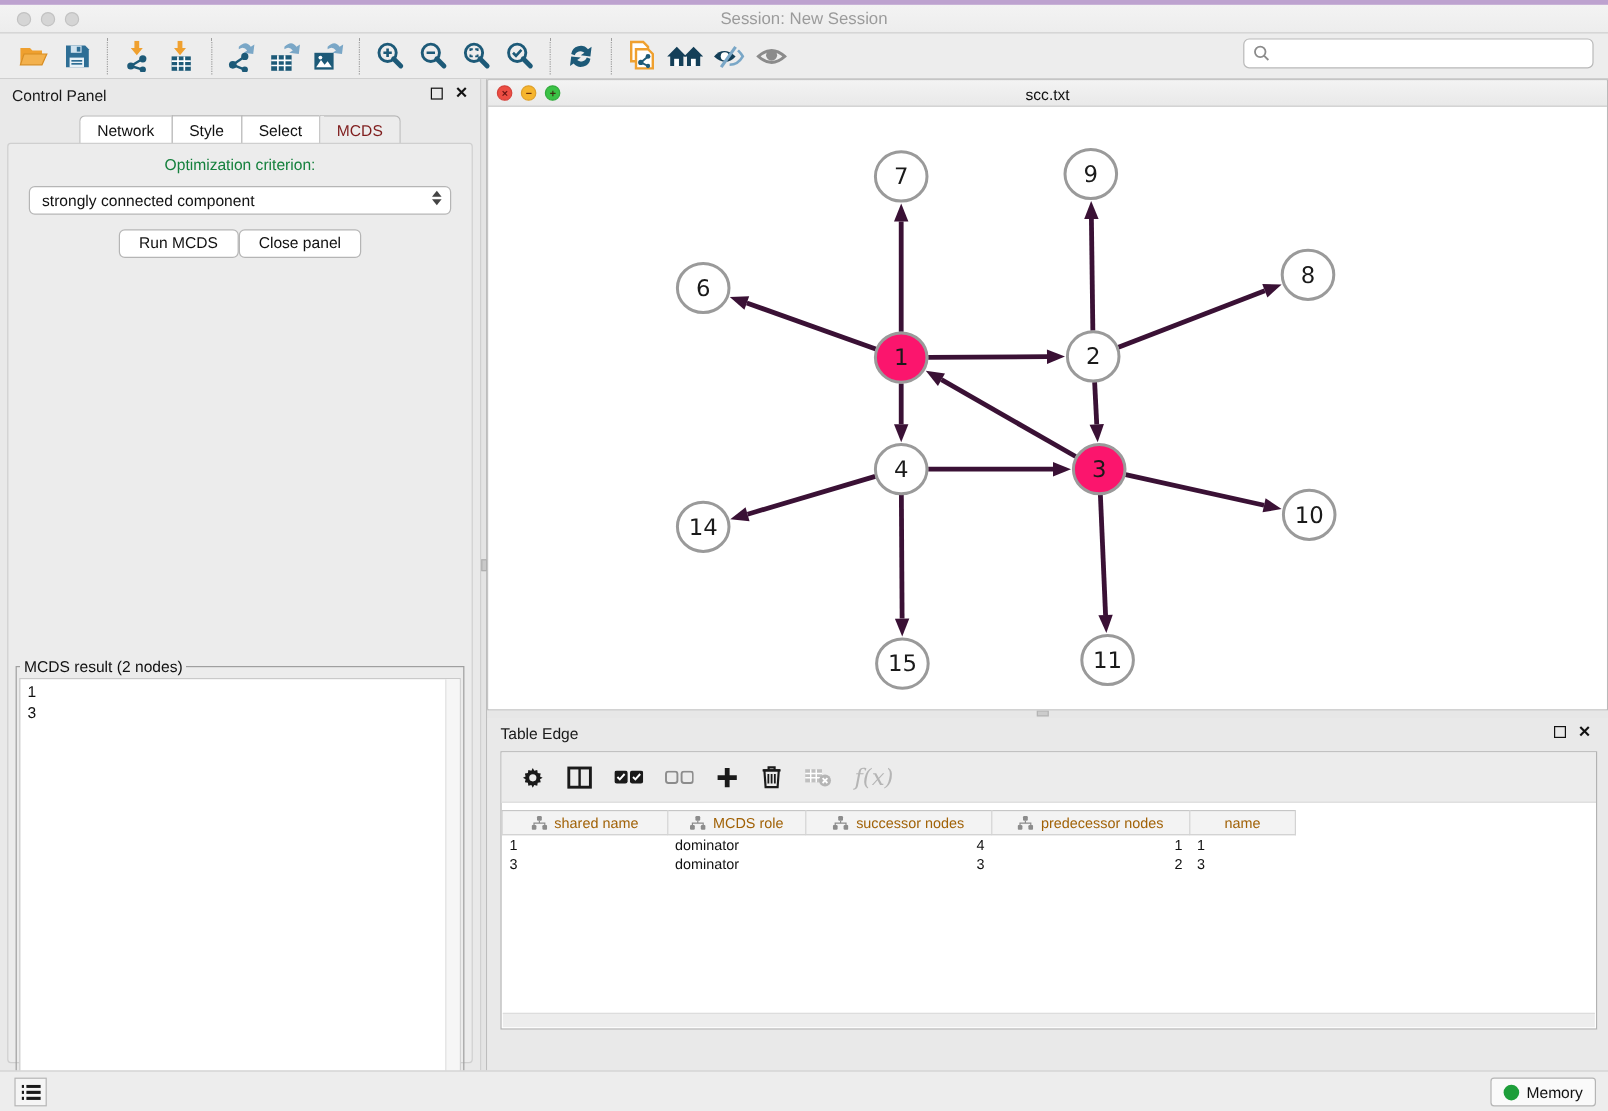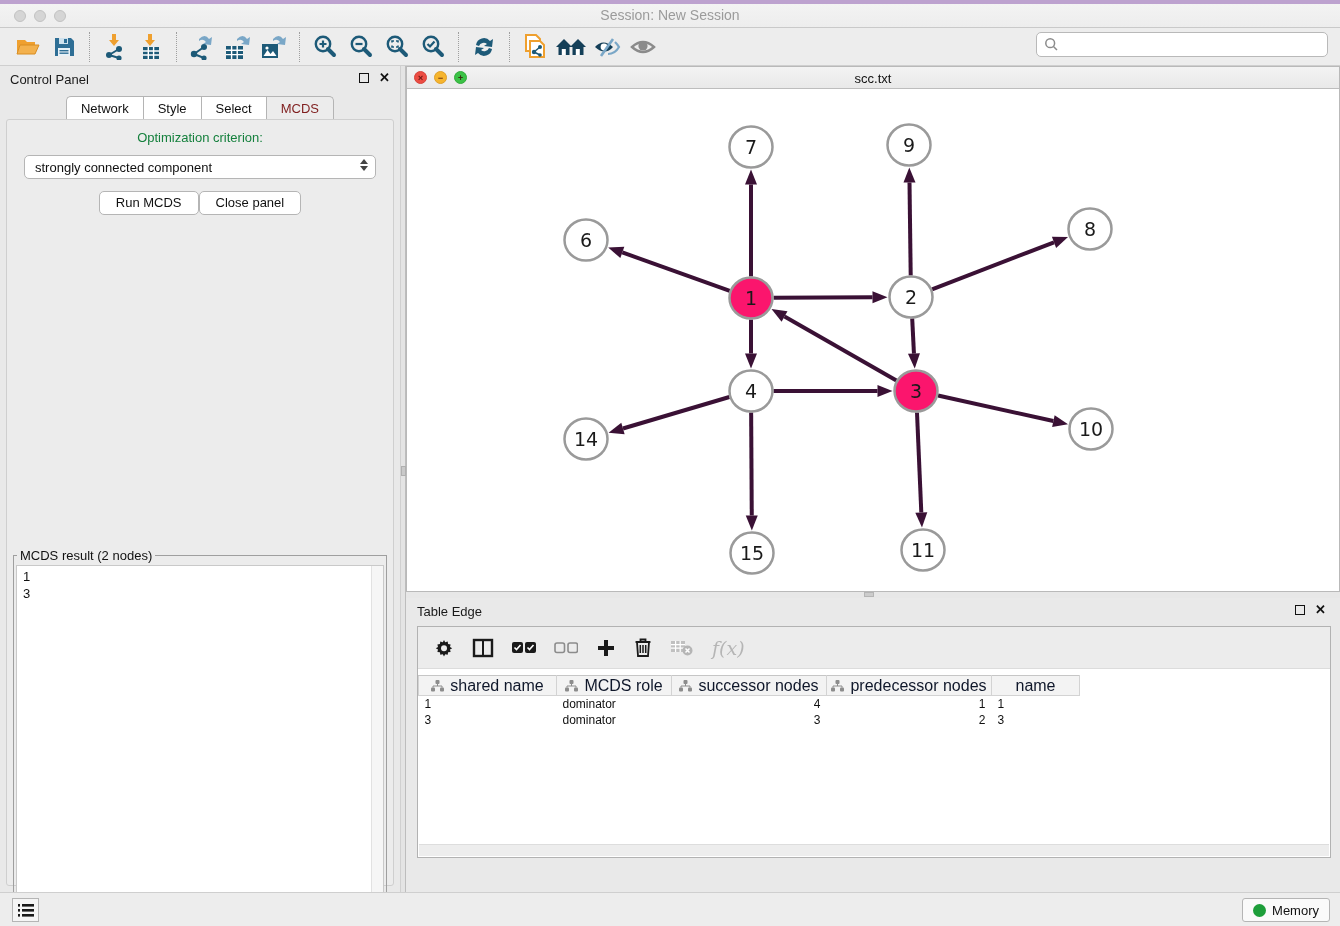--- a/index.html
+++ b/index.html
@@ -85,21 +85,21 @@
   
   .table-panel { position:absolute; left:406px; top:598px; width:934px; height:294px; background:#e9e9e9; }
   .tp-box { position:absolute; left:11px; top:28px; width:914px; height:232px;
     background:#fff; border:1px solid #b2b2b2; }
   .tp-toolbar { position:absolute; left:0; top:0; width:100%; height:42px; background:#ececec;
     display:flex; align-items:center; gap:18px; padding-left:16px; border-bottom:1px solid #dcdcdc; }
   .tp-icon { display:flex; align-items:center; justify-content:center; cursor:pointer; }
   .fx { font-family:"DejaVu Serif", serif; font-style:italic; font-size:19px; color:#b5b5b5; }
   .tbl { position:absolute; left:0; top:48px; width:100%; border-collapse:collapse; }
   .tbl th { background:#f3f3f3; border:1px solid #d3d3d3; border-top:1px solid #c6c6c6;
-    font-size:16px; font-weight:normal; color:#0f172a; height:20px; }
+    font-size:12px; font-weight:normal; color:#a16207; height:20px; }
   .th-inner { display:flex; align-items:center; justify-content:center; gap:6px; }
   .tbl td { font-size:12px; color:#111; height:16px; padding:0 6px; }
   .scroll-strip { position:absolute; left:1px; bottom:1px; width:calc(100% - 2px); height:12px;
     background:#ededed; border-top:1px solid #ddd; }
   .tp-tabs { position:absolute; left:0; bottom:2px; width:100%; display:flex; justify-content:center; }
   .tp-tabs .tab-seg { border-bottom:1px solid #b4b4b4; border-radius:0; padding:4px 14px 5px; font-weight:bold; }
   .tp-tabs .tab-seg:first-child { border-radius:5px 0 0 5px; }
   .tp-tabs .tab-seg:last-child { border-radius:0 5px 5px 0; }
   .tp-tabs .tab-seg.sel { font-weight:bold; }
 

